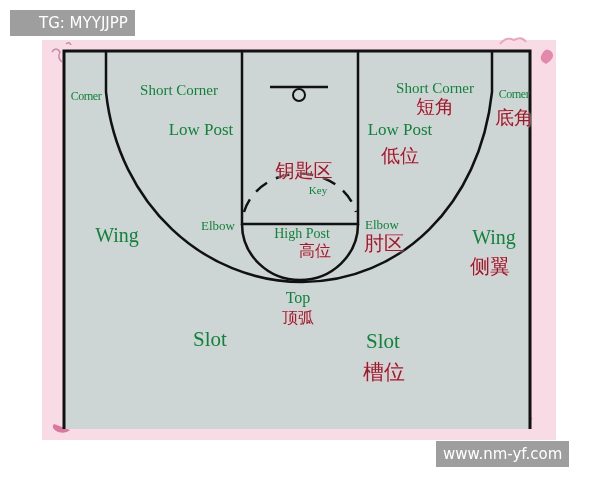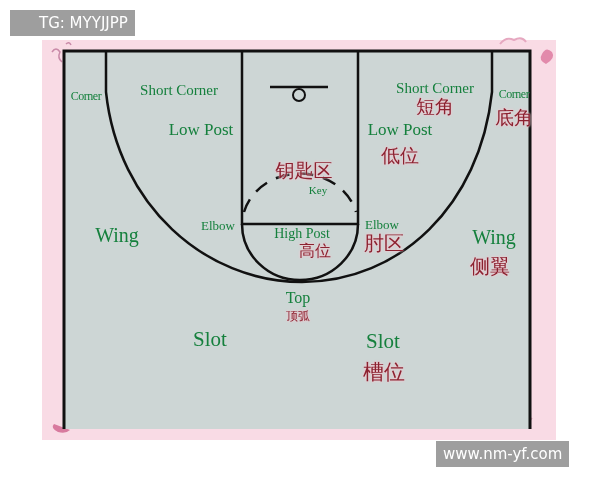--- a/index.html
+++ b/index.html
@@ -70,20 +70,20 @@
 <div class="lbl" style="left:302px;top:227px;font-size:14px;">High Post</div>
 <div class="cn" style="left:315px;top:243px;font-size:16px;">高位</div>
 
 <div class="lbl" style="left:382px;top:218px;font-size:13px;">Elbow</div>
 <div class="cn" style="left:384px;top:233px;font-size:20px;">肘区</div>
 
 <div class="lbl" style="left:494px;top:227px;font-size:20px;">Wing</div>
 <div class="cn" style="left:490px;top:256px;font-size:20px;text-align:center;">侧翼</div>
 
 <div class="lbl" style="left:298px;top:290px;font-size:16px;">Top</div>
-<div class="cn" style="left:298px;top:310px;font-size:12px;">顶弧</div>
+<div class="cn" style="left:298px;top:310px;font-size:16px;">顶弧</div>
 
 <div class="lbl" style="left:210px;top:329px;font-size:21px;">Slot</div>
 <div class="lbl" style="left:383px;top:331px;font-size:21px;">Slot</div>
 <div class="cn" style="left:384px;top:361px;font-size:21px;">槽位</div>
 
 <div class="wm" style="left:10px;top:10px;padding-left:29px;">TG: MYYJJPP</div>
 <div class="wm" style="left:436px;top:441px;">www.nm-yf.com</div>
 
 </body></html>

